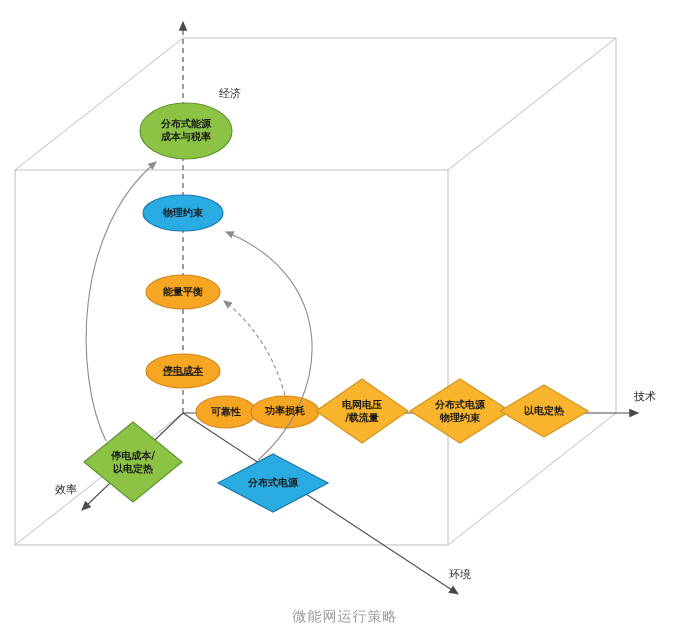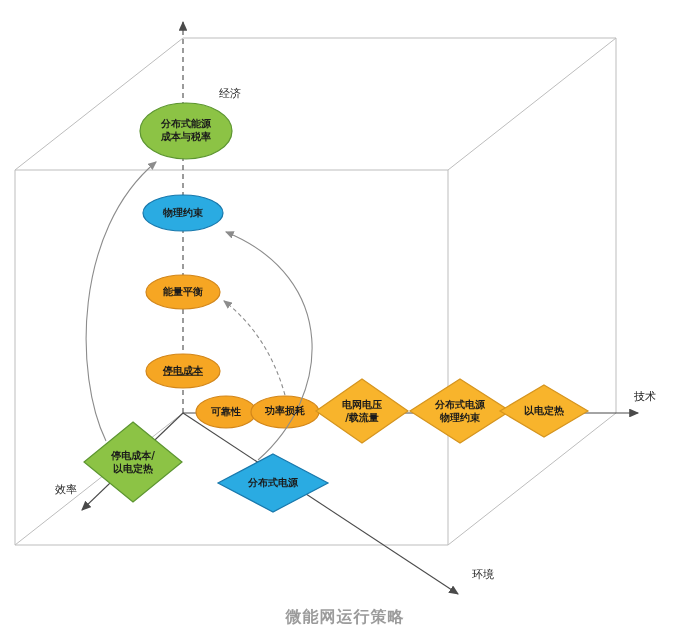--- a/index.html
+++ b/index.html
@@ -12,21 +12,21 @@
     position:absolute; transform:translate(-50%,-50%);
     white-space:pre-line; text-align:center;
     font-size:10px; font-weight:bold; color:#1b1b1b; line-height:1.25;
   }
   .axis-label {
     position:absolute; transform:translate(-50%,-50%);
     font-size:11px; color:#222; white-space:nowrap;
   }
   .caption {
     position:absolute; transform:translate(-50%,-50%);
-    font-size:16px; font-weight:bold; color:#9b9b9b; letter-spacing:1px; white-space:nowrap;
+    font-size:14px; font-weight:normal; color:#9b9b9b; letter-spacing:1px; white-space:nowrap;
   }
 </style>
 </head>
 <body>
 
 <div class="canvas">
 
   <svg width="688" height="641" viewBox="0 0 688 641">
     <defs>
       <marker id="ax-arrow" markerWidth="10" markerHeight="8" refX="8" refY="4" orient="auto">
@@ -90,17 +90,17 @@
 物理约束</div>
   <div class="node-label" style="left:544px; top:411px;">以电定热</div>
 
   <div class="node-label" style="left:133px; top:462px;">停电成本/
 以电定热</div>
   <div class="node-label" style="left:273px; top:483px;">分布式电源</div>
 
   <div class="axis-label" style="left:230px; top:81px;margin-top:12px;">经济</div>
   <div class="axis-label" style="left:637px; top:396px;margin-left:8px;">技术</div>
   <div class="axis-label" style="left:66px; top:489px;">效率</div>
-  <div class="axis-label" style="left:483px; top:574px;">环境</div>
+  <div class="axis-label" style="left:460px; top:574px;">环境</div>
 
   <div class="caption" style="left:345px; top:617px;">微能网运行策略</div>
 
 </div>
 
 </body></html>

